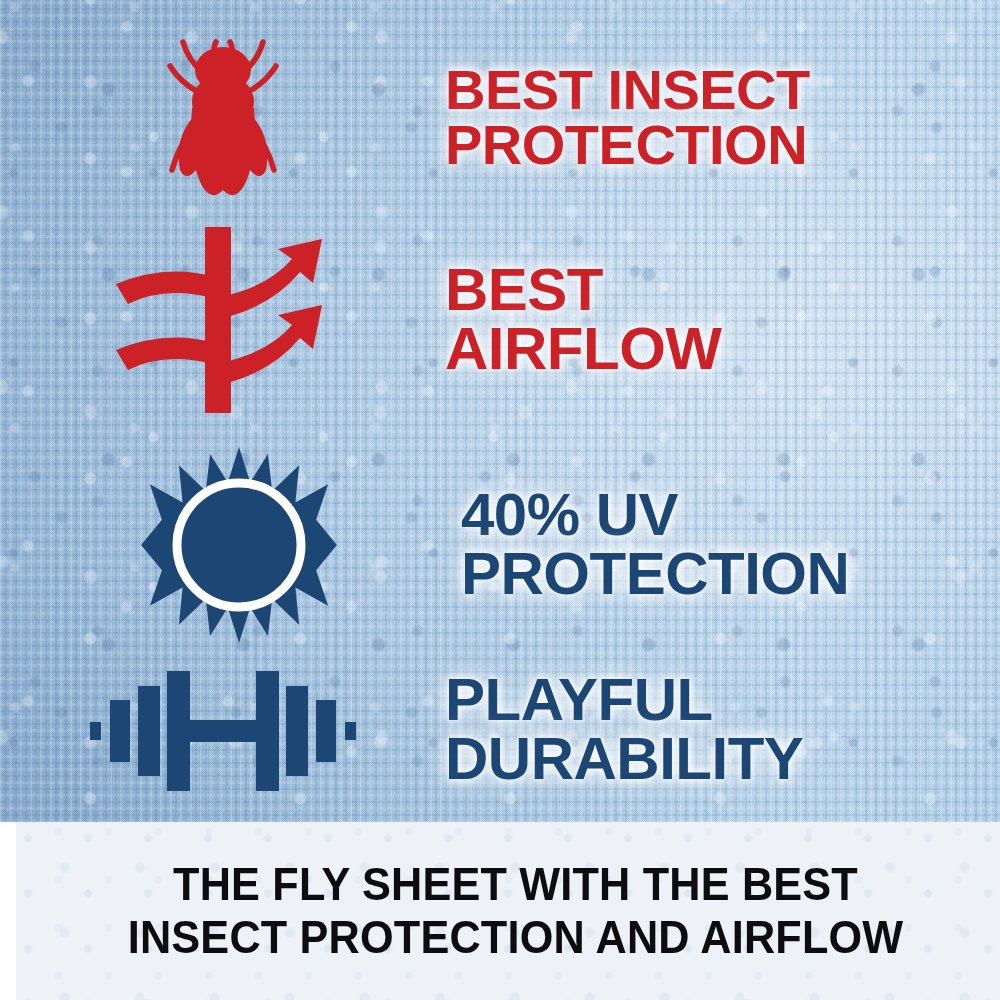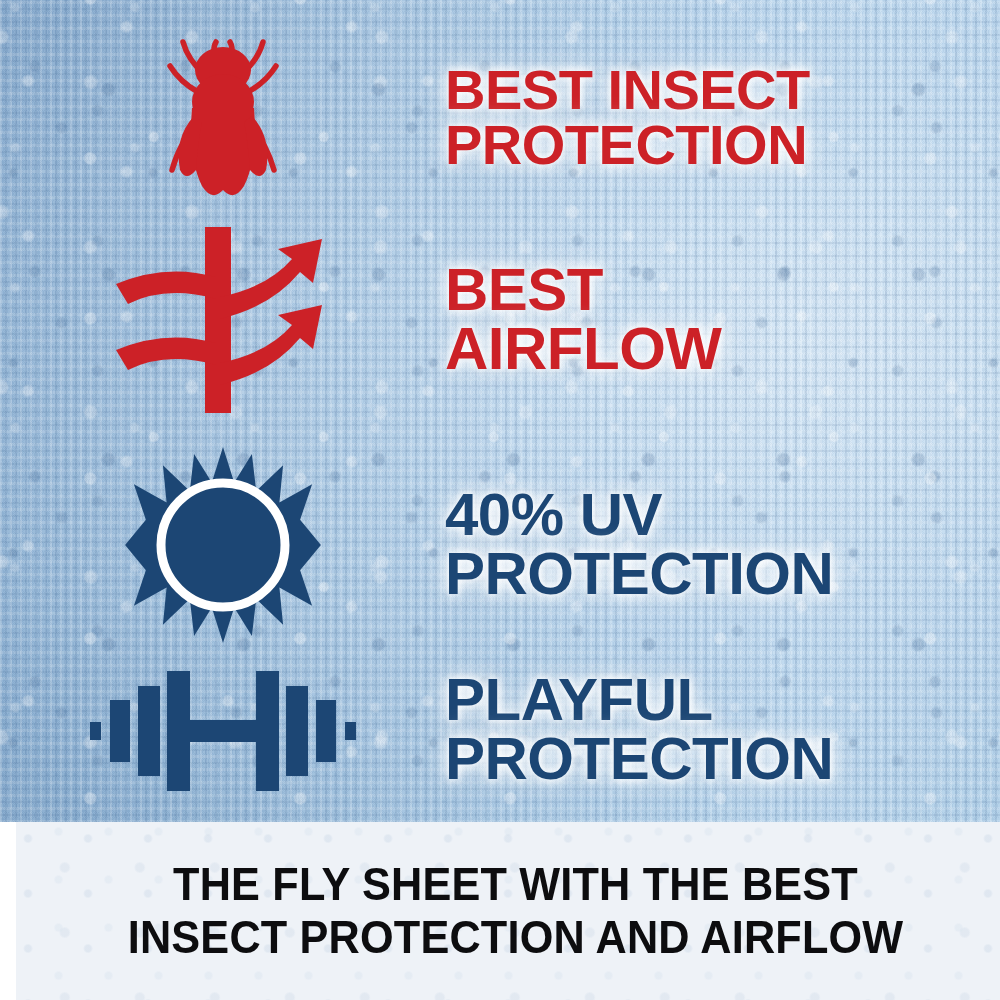--- a/index.html
+++ b/index.html
@@ -109,21 +109,21 @@
     color:#1c4674;
     text-shadow:
       0 0 7px rgba(255,255,255,.96),
       0 0 14px rgba(255,255,255,.90),
       0 0 22px rgba(255,255,255,.72),
       0 0 32px rgba(255,255,255,.48);
   }
 
   #row-insect   { left:0;  top:30px;  width:1000px; height:175px; }
   #row-airflow  { left:0;  top:225px; width:1000px; height:190px; }
-  #row-uv       { left:0;  top:445px; width:1000px; height:200px; }
+  #row-uv       { left:0;  top:445px; width:1000px; height:200px;padding-left:16px; }
   #row-durable  { left:0;  top:650px; width:1000px; height:160px; }
 
   #row-insect  .icon-cell { width:445px; height:175px; }
   #row-airflow .icon-cell { width:445px; height:190px; }
   #row-uv      .icon-cell { width:445px; height:200px; }
   #row-durable .icon-cell { width:445px; height:160px; }
 
   #label-insect  { font-size:56px; }
   #label-airflow { font-size:60px; }
   #label-uv      { font-size:60px; }
@@ -250,21 +250,21 @@
           <rect x="92" y="62" width="88" height="22"></rect>
 
           <rect x="168" y="13" width="23" height="120"></rect>
           <rect x="198" y="28" width="22" height="90"></rect>
           <rect x="228" y="42" width="20" height="62"></rect>
           <rect x="257" y="64" width="11" height="18"></rect>
         </g>
       </svg>
     </div>
     <div class="label navy" id="label-durable">PLAYFUL
-PROTECTION</div>
+DURABILITY</div>
   </div>
 
   <div id="caption-band">
     <div id="caption-text">THE FLY SHEET WITH THE BEST
 INSECT PROTECTION AND AIRFLOW</div>
   </div>
 
 </div>
 
 </body></html>

